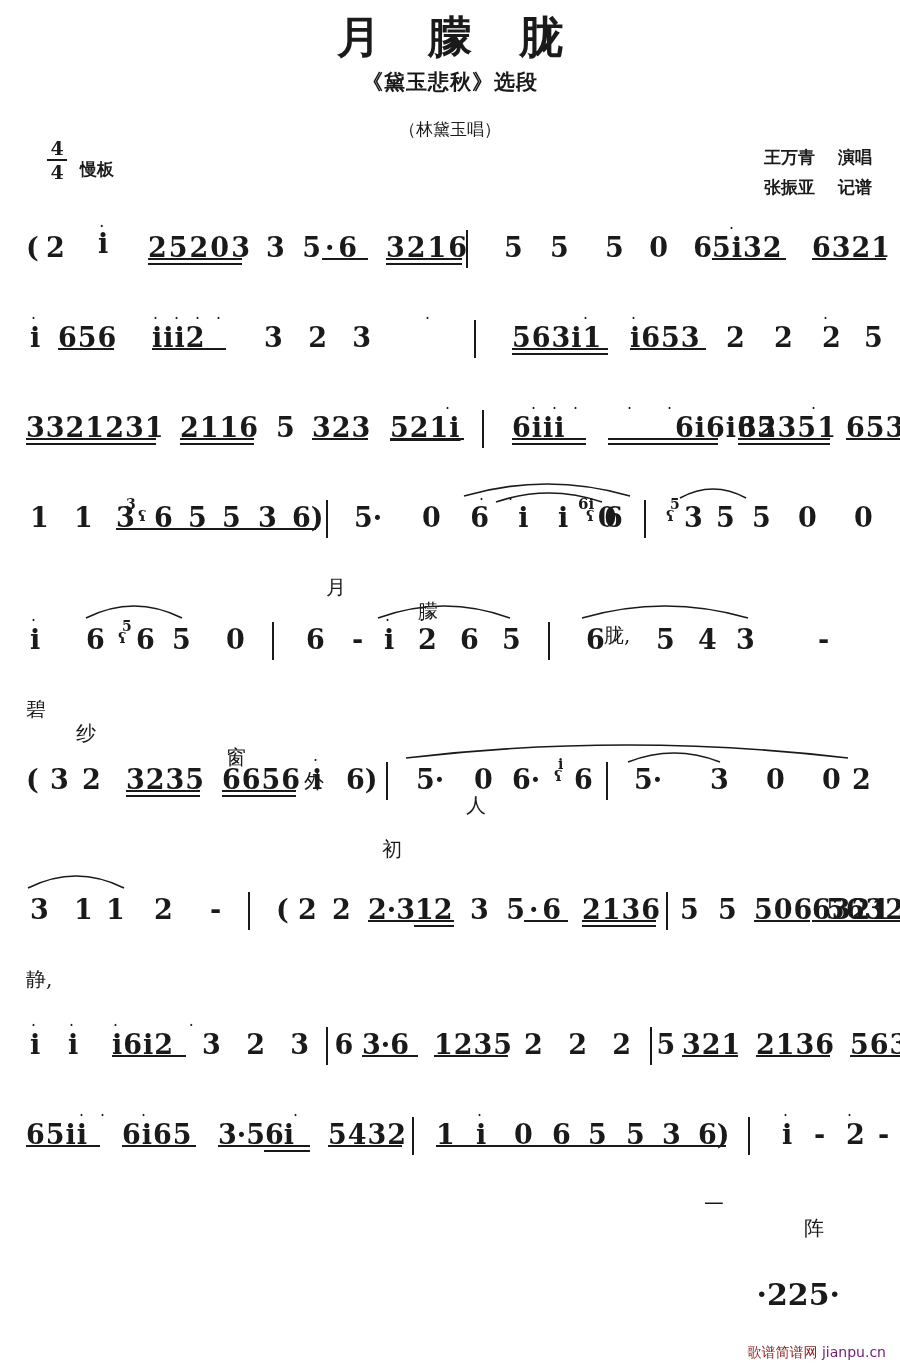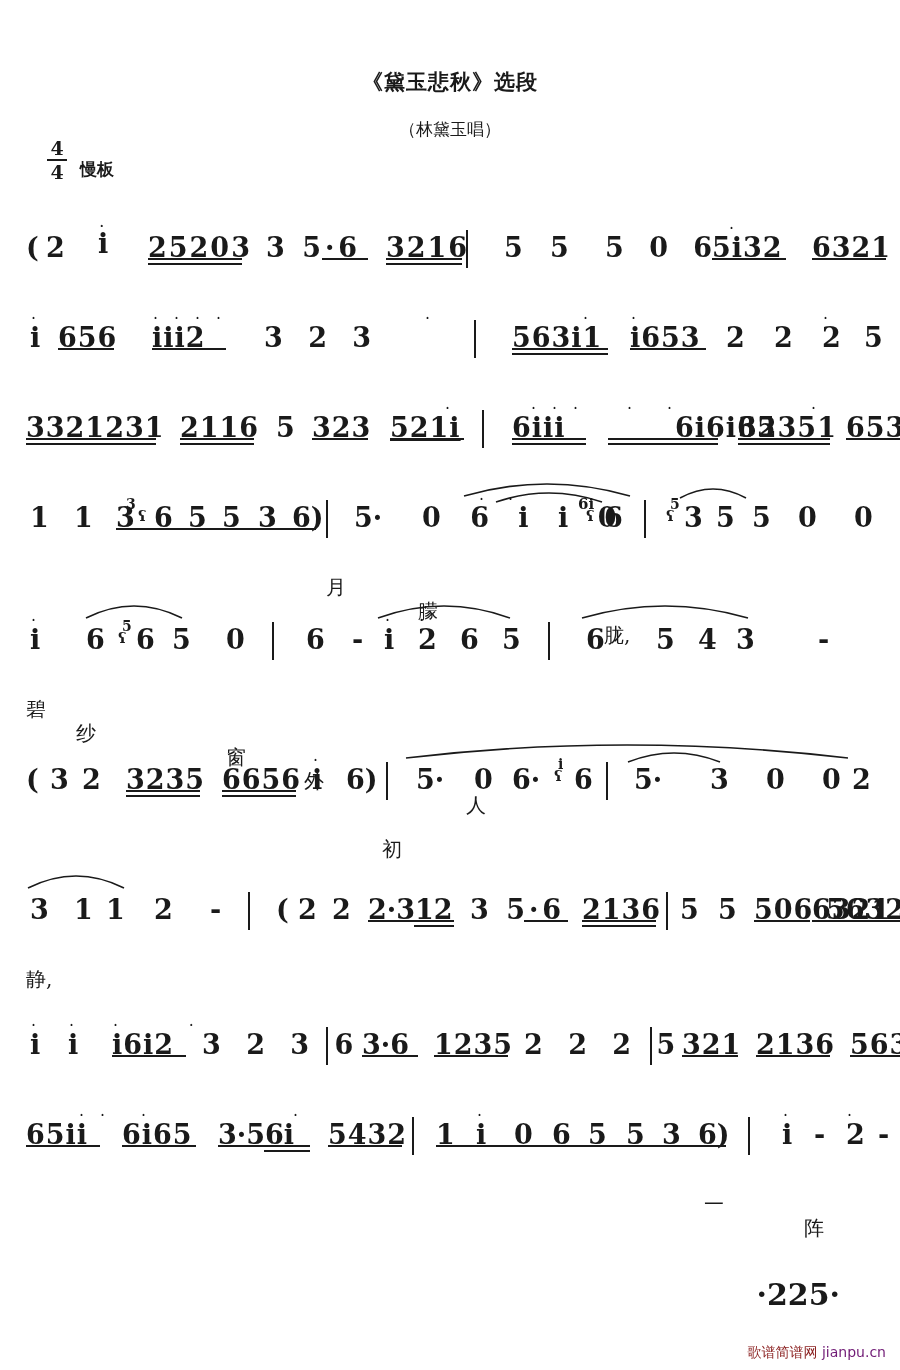--- a/index.html
+++ b/index.html
@@ -149,23 +149,32 @@
     font-family: "DejaVu Sans", "Liberation Sans", sans-serif;
   }
   .watermark .cn { color: #8a1f1f; }
   .watermark .en { color: #701a75; }
 </style>
 </head>
 <body>
 
 <div class="page">
 
+  <div class="title">月 朦 胧</div>
   <div class="subtitle">《黛玉悲秋》选段</div>
   <div class="singer-role">（林黛玉唱）</div>
 
+  <div class="credits">
+    <div class="row">
+      <span class="name">王万青</span><span>演唱</span>
+    </div>
+    <div class="row">
+      <span class="name">张振亚</span><span>记谱</span>
+    </div>
+  </div>
 
   <div class="timesig">
     <span>4</span>
     <span class="bar"></span>
     <span>4</span>
   </div>
   <div class="tempo">慢板</div>
 
   <div class="sys" style="top:228px">
     <div class="notes">

